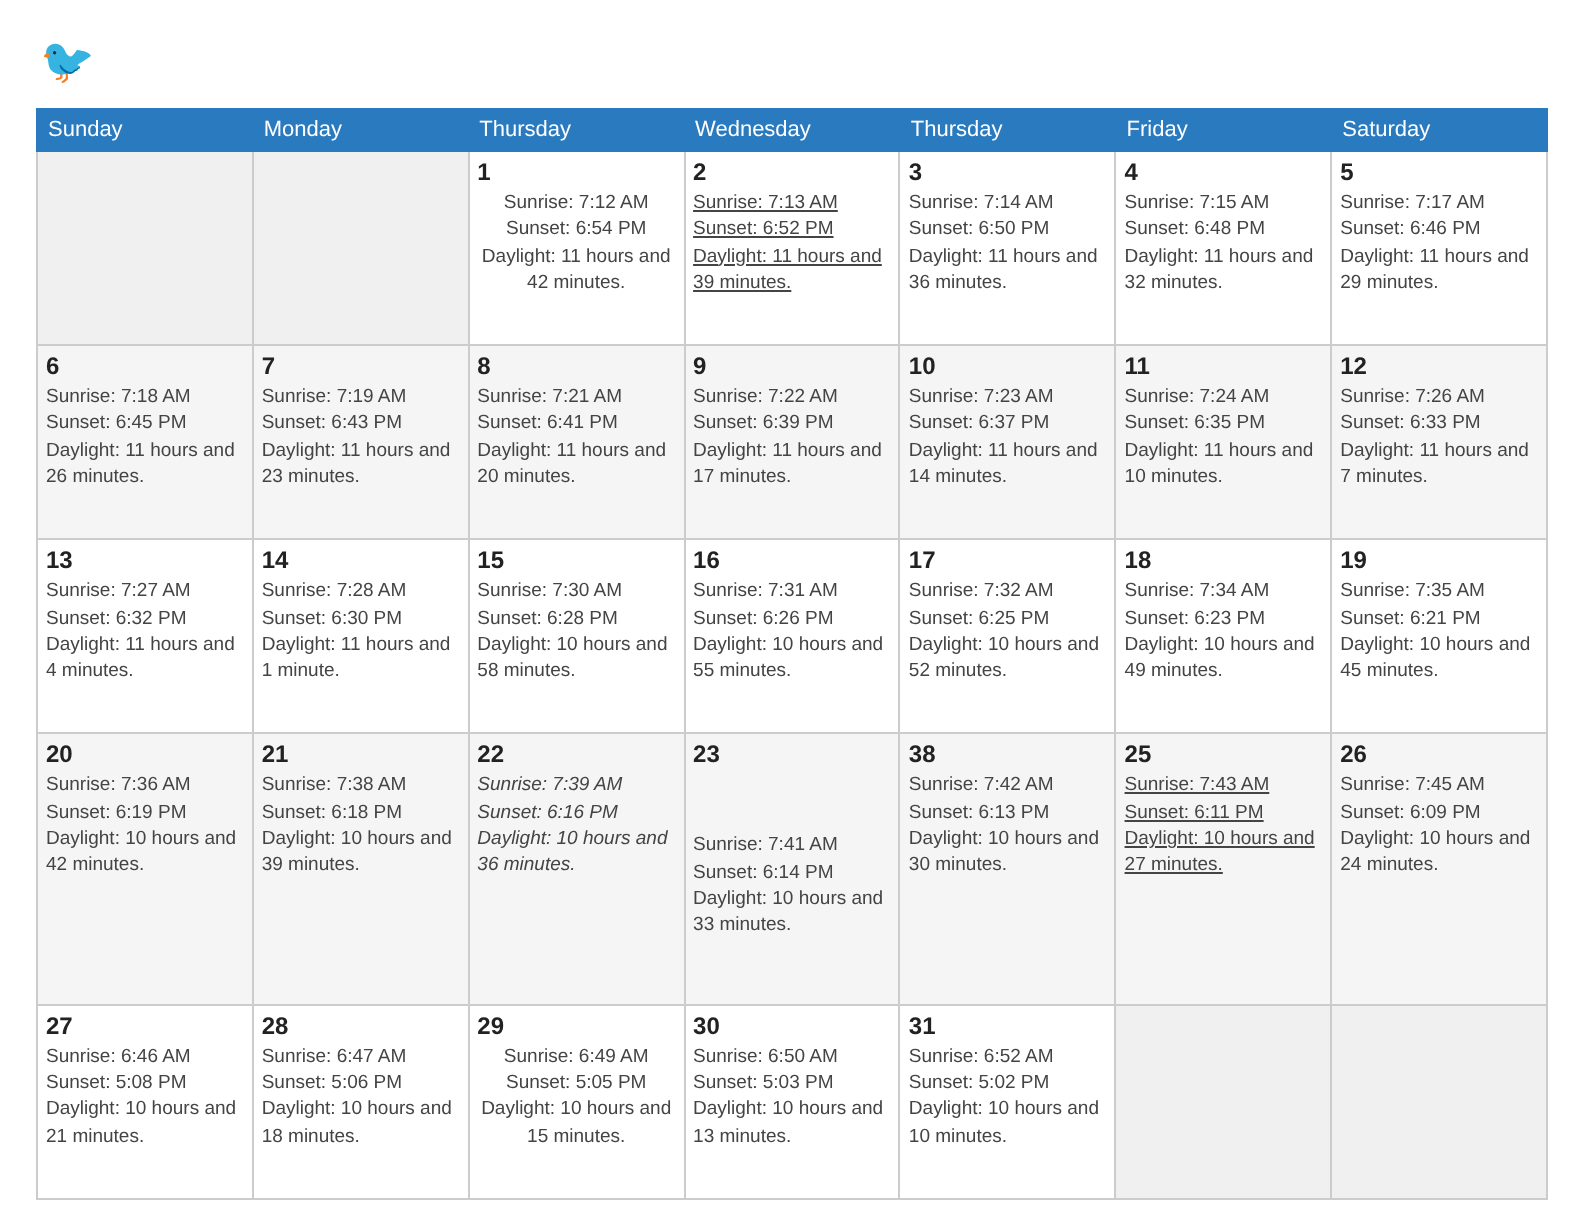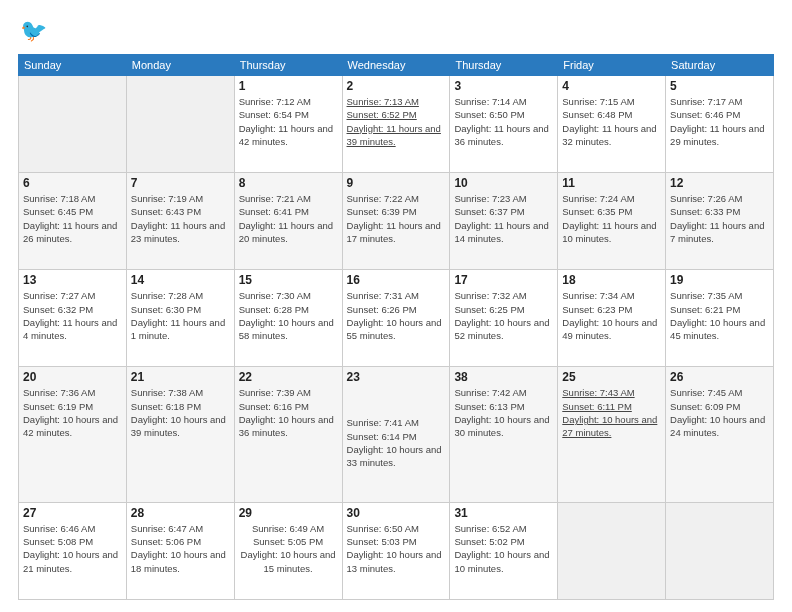--- a/index.html
+++ b/index.html
@@ -139,21 +139,21 @@
           <th>Friday</th>
           <th>Saturday</th>
         </tr>
     </thead>
     <tbody id="calendar-body">
     <tr>
           <td class="empty-cell"></td>
           <td class="empty-cell"></td>
           <td>
             <span class="day-num">1</span>
-            <div class="day-info" style="white-space: pre-line;">Sunrise: 7:12 AM
+            <div class="day-info" style="white-space: pre-line; text-align: center;">Sunrise: 7:12 AM
 Sunset: 6:54 PM
 Daylight: 11 hours and 42 minutes.</div>
           </td>
           <td>
             <span class="day-num">2</span>
             <div class="day-info" style="white-space: pre-line; text-decoration: underline;">Sunrise: 7:13 AM
 Sunset: 6:52 PM
 Daylight: 11 hours and 39 minutes.</div>
           </td>
           <td>
@@ -271,21 +271,21 @@
 Daylight: 10 hours and 42 minutes.</div>
           </td>
           <td>
             <span class="day-num">21</span>
             <div class="day-info" style="white-space: pre-line;">Sunrise: 7:38 AM
 Sunset: 6:18 PM
 Daylight: 10 hours and 39 minutes.</div>
           </td>
           <td>
             <span class="day-num">22</span>
-            <div class="day-info" style="white-space: pre-line;">Sunrise: 7:39 AM
+            <div class="day-info" style="white-space: pre-line; font-style: italic;">Sunrise: 7:39 AM
 Sunset: 6:16 PM
 Daylight: 10 hours and 36 minutes.</div>
           </td>
           <td>
             <span class="day-num">23</span>
             <div class="day-info" style="white-space: pre-line; margin-top: 32px;">Sunrise: 7:41 AM
 Sunset: 6:14 PM
 Daylight: 10 hours and 33 minutes.</div>
           </td>
           <td>

